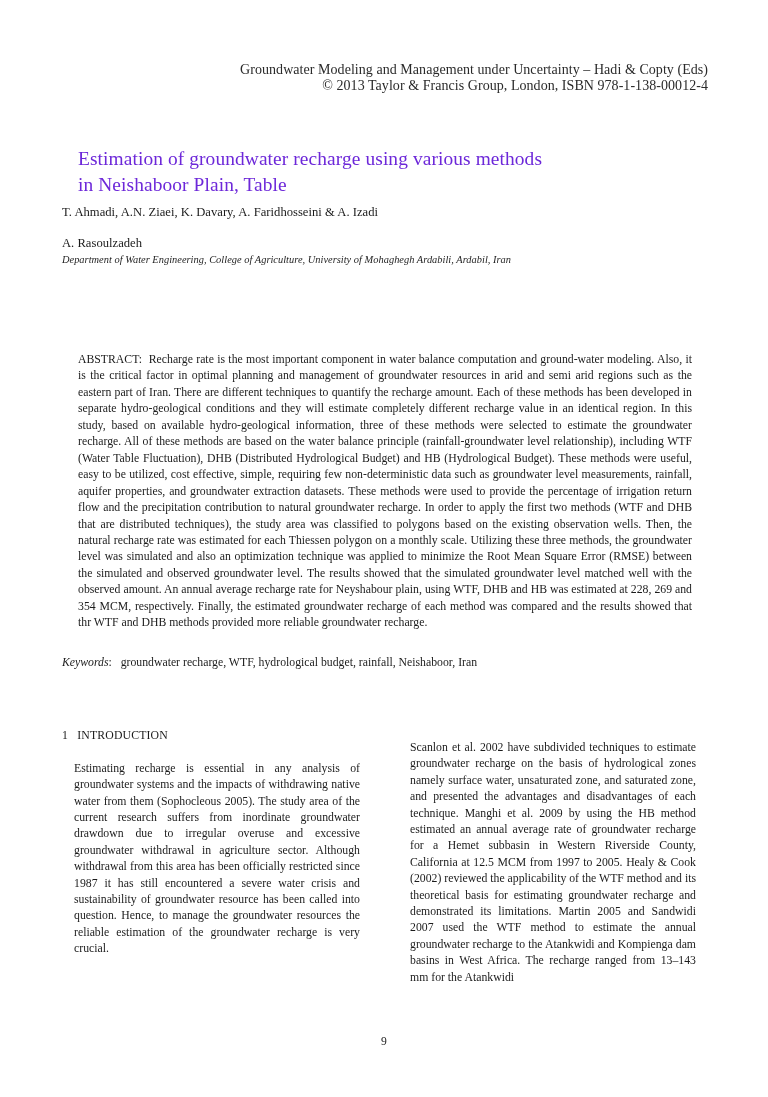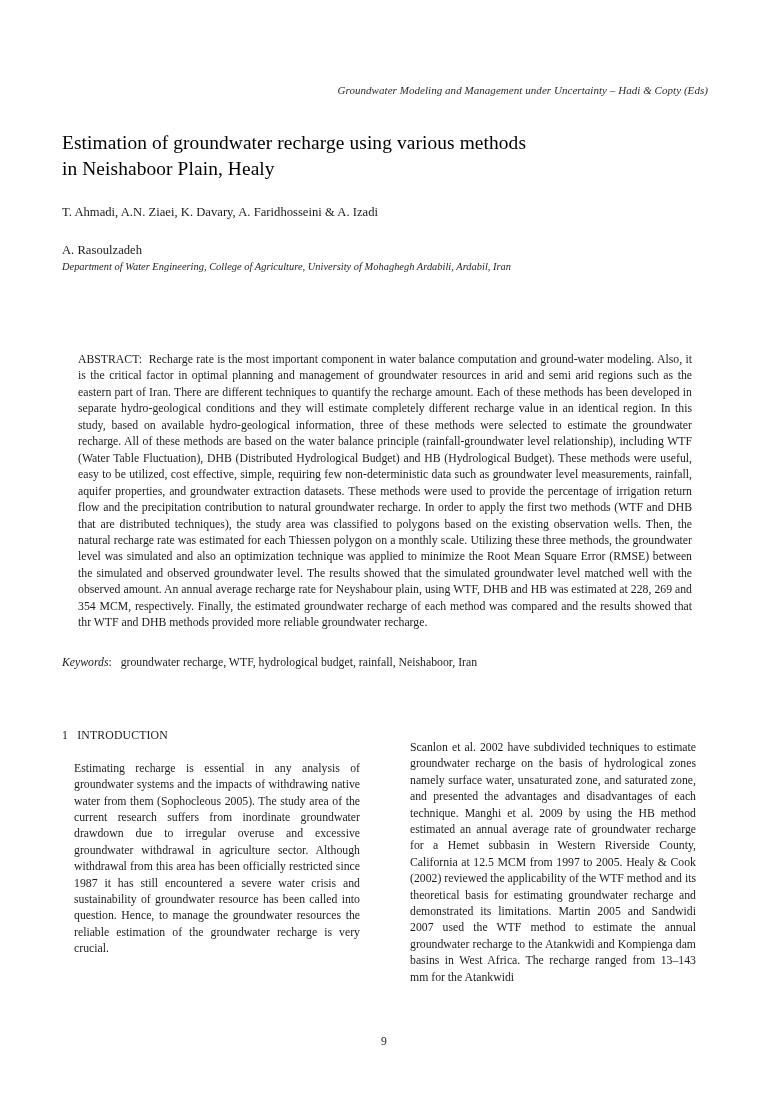--- a/index.html
+++ b/index.html
@@ -24,54 +24,52 @@
     background: #ffffff;
   }
 
   
   .running-header {
     position: absolute;
     left: 62px;
     top: 62px;
     width: 646px;
     text-align: right;
-    font-style: italic;
-    font-size: 11px;
+    font-size: 14px;
     line-height: 15.5px;
     color: #2a2a2a;
     letter-spacing: 0.05px;
-    margin-top: 21px;
   }
   .running-header .hdr-line { display: block; white-space: nowrap; }
 
   
   .title-block {
     position: absolute;
     left: 62px;
     top: 130px;
     width: 646px;
   }
   .paper-title {
-    margin: 0;
+    margin: 16px;
     font-weight: normal;
     font-size: 19.4px;
     line-height: 26px;
-    color: #000000;
+    color: #6d28d9;
     letter-spacing: 0.1px;
   }
   .paper-title .t-line { display: block; }
 
   
   .authors-block {
     position: absolute;
     left: 62px;
     top: 203px;
     width: 646px;
   }
-  .author-group { margin-bottom: 20px; }
+  .author-group { margin-bottom: 13px; }
   .author-group:last-child { margin-bottom: 5px; }
   .author-names {
     font-size: 12.6px;
     line-height: 18px;
     color: #1b1b1b;
     letter-spacing: 0.02px;
   }
   .author-affil {
     font-style: italic;
     font-size: 10.4px;
@@ -157,26 +155,27 @@
     color: #1b1b1b;
   }
 </style>
 </head>
 <body>
 
 <div class="page">
 
   <div class="running-header">
     <span class="hdr-line">Groundwater Modeling and Management under Uncertainty – Hadi &amp; Copty (Eds)</span>
+    <span class="hdr-line">© 2013 Taylor &amp; Francis Group, London, ISBN 978-1-138-00012-4</span>
   </div>
 
   <div class="title-block">
     <h1 class="paper-title">
       <span class="t-line">Estimation of groundwater recharge using various methods</span>
-      <span class="t-line">in Neishaboor Plain, Healy</span>
+      <span class="t-line">in Neishaboor Plain, Table</span>
     </h1>
   </div>
 
   <div class="authors-block">
     <div class="author-group">
       <div class="author-names">T. Ahmadi, A.N. Ziaei, K. Davary, A. Faridhosseini &amp; A. Izadi</div>
     </div>
     <div class="author-group">
       <div class="author-names">A. Rasoulzadeh</div>
       <div class="author-affil">Department of Water Engineering, College of Agriculture, University of Mohaghegh Ardabili, Ardabil, Iran</div>

